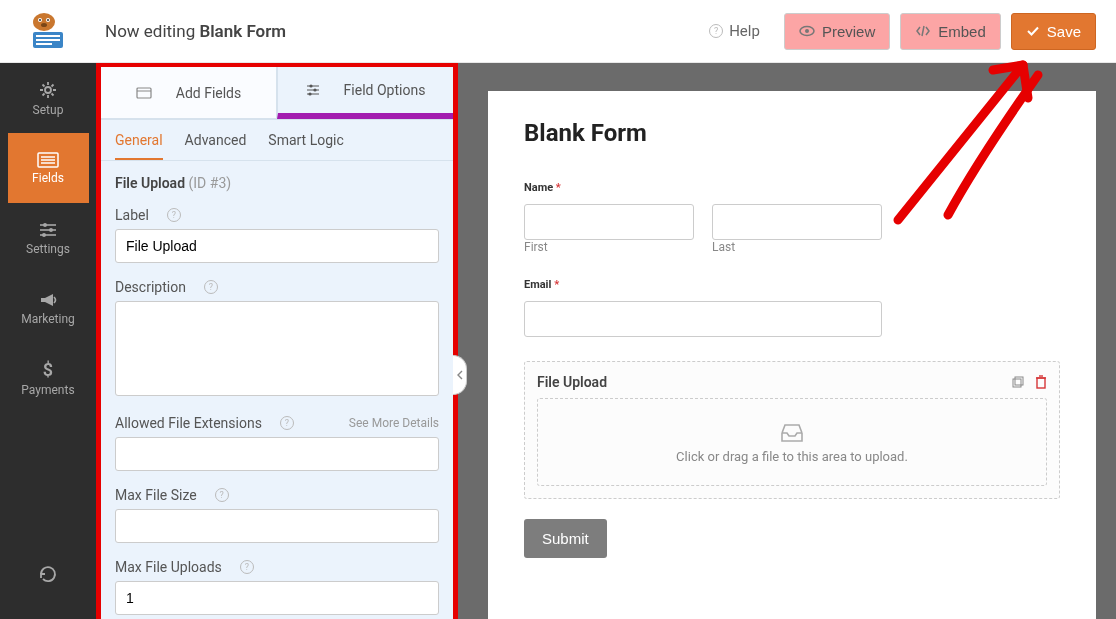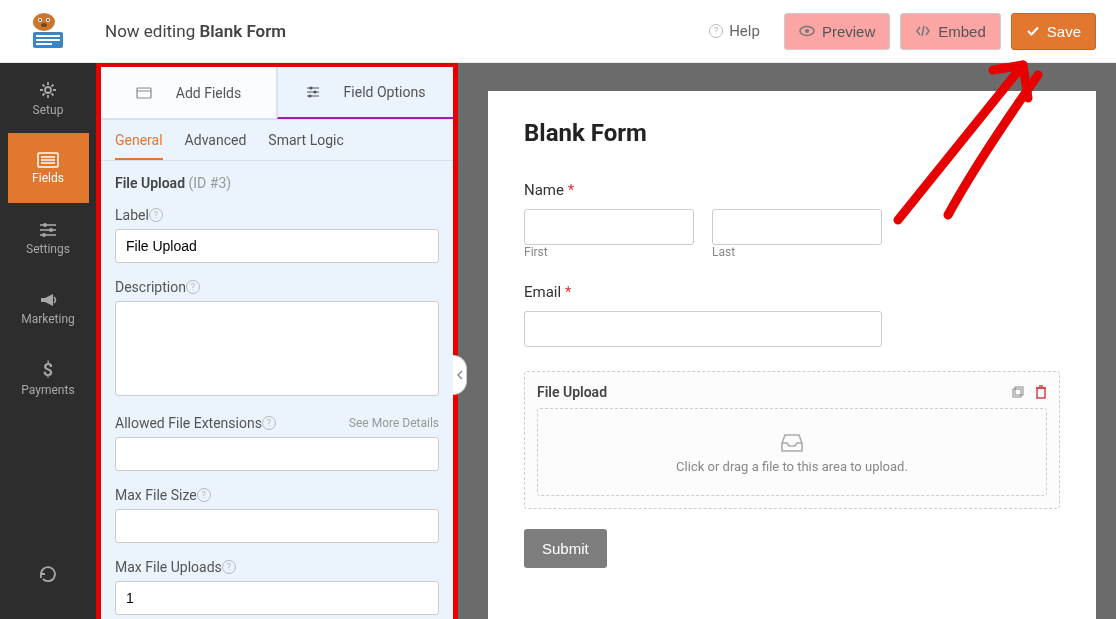--- a/index.html
+++ b/index.html
@@ -21,46 +21,46 @@
 .sidebar-nav { width: 96px; background: #2d2d2d; display: flex; flex-direction: column; align-items: center; }
 .nav-item { width: 81px; height: 70px; display: flex; flex-direction: column; align-items: center; justify-content: center; gap: 3px; color: #a7a7a7; cursor: pointer; font-size: 12px;}
 .nav-item.active { background: #e27730; color: #fff; justify-content: center; }
 .nav-icon { font-size: 18px; }
 .nav-item.history { margin-top: auto; margin-bottom: 10px; }
 
 
 .options-panel { width: 362px; background: #ebf3fc; border-right: 1px solid #ddd; display: flex; flex-direction: column; position: relative; border: 5px solid #e60000; border-top-width:4px; border-bottom: none;}
 .tabs-row { display: flex; height: 53px; background: #ebf3fc; border-bottom: 1px solid #d6e2ed;}
 .tab { flex: 1; display: flex; align-items: center; justify-content: center; gap: 24px; color: #555; cursor: pointer; font-size: 14px;}
-.tab.active { background: #ebf3fc; border-bottom: 2px solid #a21caf;}
+.tab.active { background: #ebf3fc; border-bottom: 6px solid #a21caf;}
 .tab:not(.active) { background: #fafcff; border-bottom: 1px solid #d6e2ed; border-right: 1px solid #d6e2ed;}
 .tabs-row .tab:last-child.active{ border-left: 1px solid #d6e2ed;}
 
 .subtabs { display: flex; gap: 22px; padding: 12px 14px 0 14px; border-bottom: 1px solid #d6e2ed;}
 .subtab { padding-bottom: 10px; cursor: pointer; color: #555; font-size: 14px;}
 .subtab.active { color: #e27730; border-bottom: 2px solid #e27730; }
 
 .options-content { padding: 14px 14px 0 14px; overflow-y: auto; flex: 1; }
 .field-title { font-weight: 600; font-size: 14px; color: #444;}
 .field-title .muted { color: #999; font-weight: 400; }
 .form-group { margin-top: 16px; }
-.form-label { display: flex; align-items: center; gap: 0; color: #555; font-size: 14px; margin-bottom: 6px;}
+.form-label { display: flex; align-items: center; gap: 18px; color: #555; font-size: 14px; margin-bottom: 6px;}
 .form-label .right-link { margin-left: auto; color: #999; font-size: 12px; cursor: pointer;}
 .help-ico { width: 14px; height: 14px; border:1px solid #bbb; border-radius: 50%; display: inline-flex; align-items:center; justify-content:center; font-size: 9px; color: #bbb;}
 .text-input, .textarea-input { width: 100%; border: 1px solid #ccc; border-radius: 3px; padding: 8px 10px; font-size: 14px; background: #fff;}
 .textarea-input { height: 95px; resize: none; }
 
 
 .collapse-handle { position: absolute; right: -14px; top: 288px; width: 14px; height: 40px; background: #fff; border: 1px solid #ccc; border-left: none; border-radius: 0 20px 20px 0; display: flex; align-items: center; justify-content: center; color: #888; font-size: 11px; cursor:pointer; z-index:5;}
 
 
 .preview-wrap { flex: 1; background: #6b6b6b; display: flex; flex-direction: column; padding-top: 28px;}
 .preview-card { background: #fff; margin: 0 20px 0 30px; flex:1; padding: 28px 36px; overflow-y:auto;}
 .preview-title { font-size: 24px; font-weight: 700; color: #222; margin-bottom: 34px;}
-.pv-label { font-weight: 400; font-size: 15px; color: #333; margin-bottom: 10px;}
+.pv-label { font-weight: 700; font-size: 11px; color: #333; margin-bottom: 10px;}
 .req { color: #d63638; }
 .name-row { display: flex; gap: 18px; margin-bottom: 6px;}
 .name-input { width: 170px; height: 36px; border:1px solid #ccc; border-radius: 3px;}
 .sub-label { font-size: 12px; color: #888; }
 .pv-group { margin-bottom: 24px; }
 .email-input { width: 358px; height: 36px; border:1px solid #ccc; border-radius: 3px;}
 
 .upload-block { border:1px dashed #ccc; border-radius: 3px; padding: 12px; position: relative; background: #fcfcfc;}
 .upload-head { font-weight: 600; font-size: 14px; color: #444; margin-bottom: 8px; display:flex; align-items:center;}
 .upload-icons { margin-left:auto; display:flex; gap:10px;}

